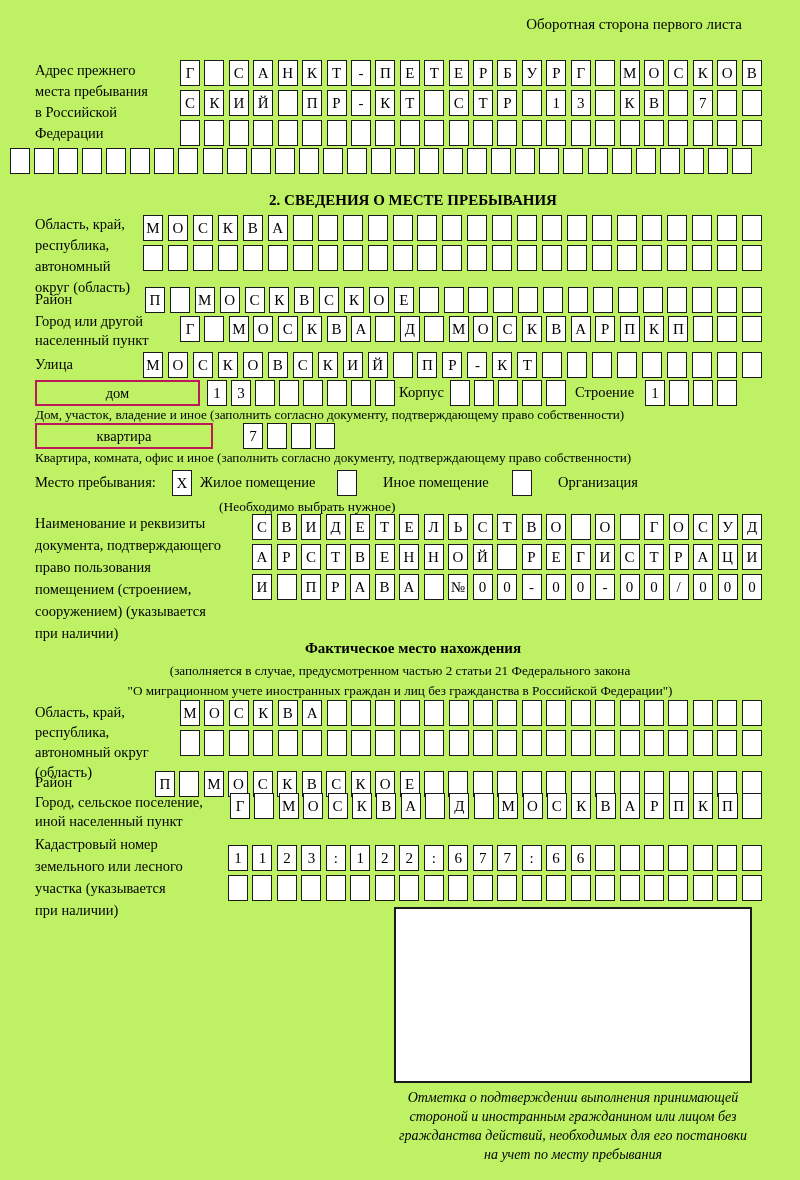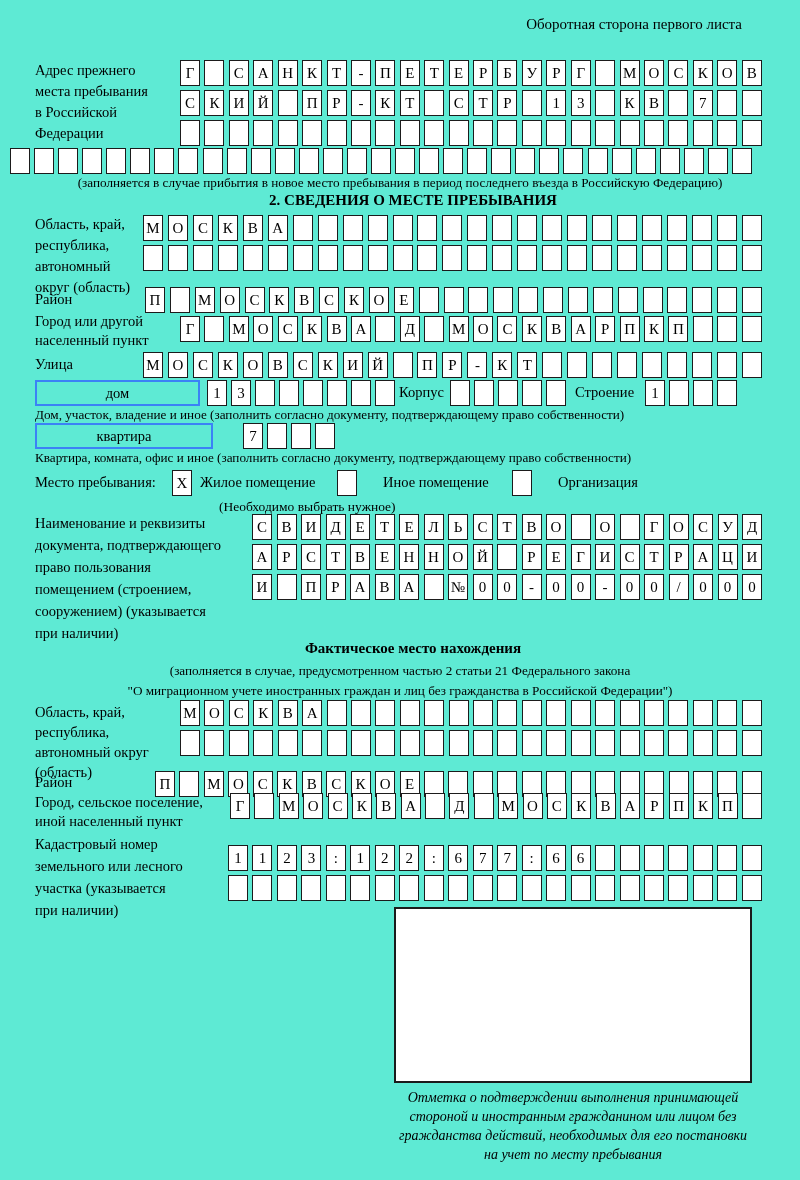--- a/index.html
+++ b/index.html
@@ -1,28 +1,28 @@
 <!DOCTYPE html>
 <html><head>
 <meta charset="utf-8">
 <style>
   html,body{margin:0;padding:0;background:#fff;}
-  .page{position:relative;width:800px;height:1180px;background:#5eead4;overflow:hidden;
+  .page{position:relative;width:800px;height:1180px;background:#bef264;overflow:hidden;
         font-family:"Liberation Serif","DejaVu Serif",serif;color:#000;}
   .abs{position:absolute;}
   .row{position:absolute;display:flex;justify-content:space-between;}
   .cell{width:20px;height:26px;border:1.6px solid #1b1b1b;box-sizing:border-box;
         display:flex;align-items:center;justify-content:center;
         font-size:15px;line-height:1;background:#fff;}
   .lbl{font-size:14.5px;line-height:21px;}
   .lbl span{display:block;}
   .cap{font-size:13.2px;white-space:nowrap;}
   .center{left:0;width:800px;text-align:center;}
   .hdr{font-weight:bold;font-size:15px;padding-left:13px;}
-  .wbox{position:absolute;height:26px;border:2px solid #3b82f6;box-sizing:border-box;
+  .wbox{position:absolute;height:26px;border:2px solid #be185d;box-sizing:border-box;
         display:flex;align-items:center;justify-content:center;font-size:14.5px;}
   .inline-lbl{font-size:14.5px;white-space:nowrap;}
   .stamp{position:absolute;border:2px solid #1b1b1b;box-sizing:border-box;background:#fff;}
   .stamp-cap{position:absolute;font-size:14px;line-height:19px;text-align:center;}
 </style>
 </head>
 <body>
 
 <div class="page">
 
@@ -138,21 +138,20 @@
       <span class="cell"></span>
       <span class="cell"></span>
       <span class="cell"></span>
       <span class="cell"></span>
       <span class="cell"></span>
       <span class="cell"></span>
       <span class="cell"></span>
       <span class="cell"></span>
       <span class="cell"></span>
     </div>
-  <div class="abs cap center" style="top:175px;">(заполняется в случае прибытия в новое место пребывания в период последнего въезда в Российскую Федерацию)</div>
 
   <div class="abs hdr center" style="top:192px;">2. СВЕДЕНИЯ О МЕСТЕ ПРЕБЫВАНИЯ</div>
 
   <div class="abs lbl" style="left:35px;top:214px;">
     <span>Область, край,</span>
     <span>республика,</span>
     <span>автономный</span>
     <span>округ (область)</span>
   </div>
   <div class="row" style="left:143px;top:215px;width:619px;">

